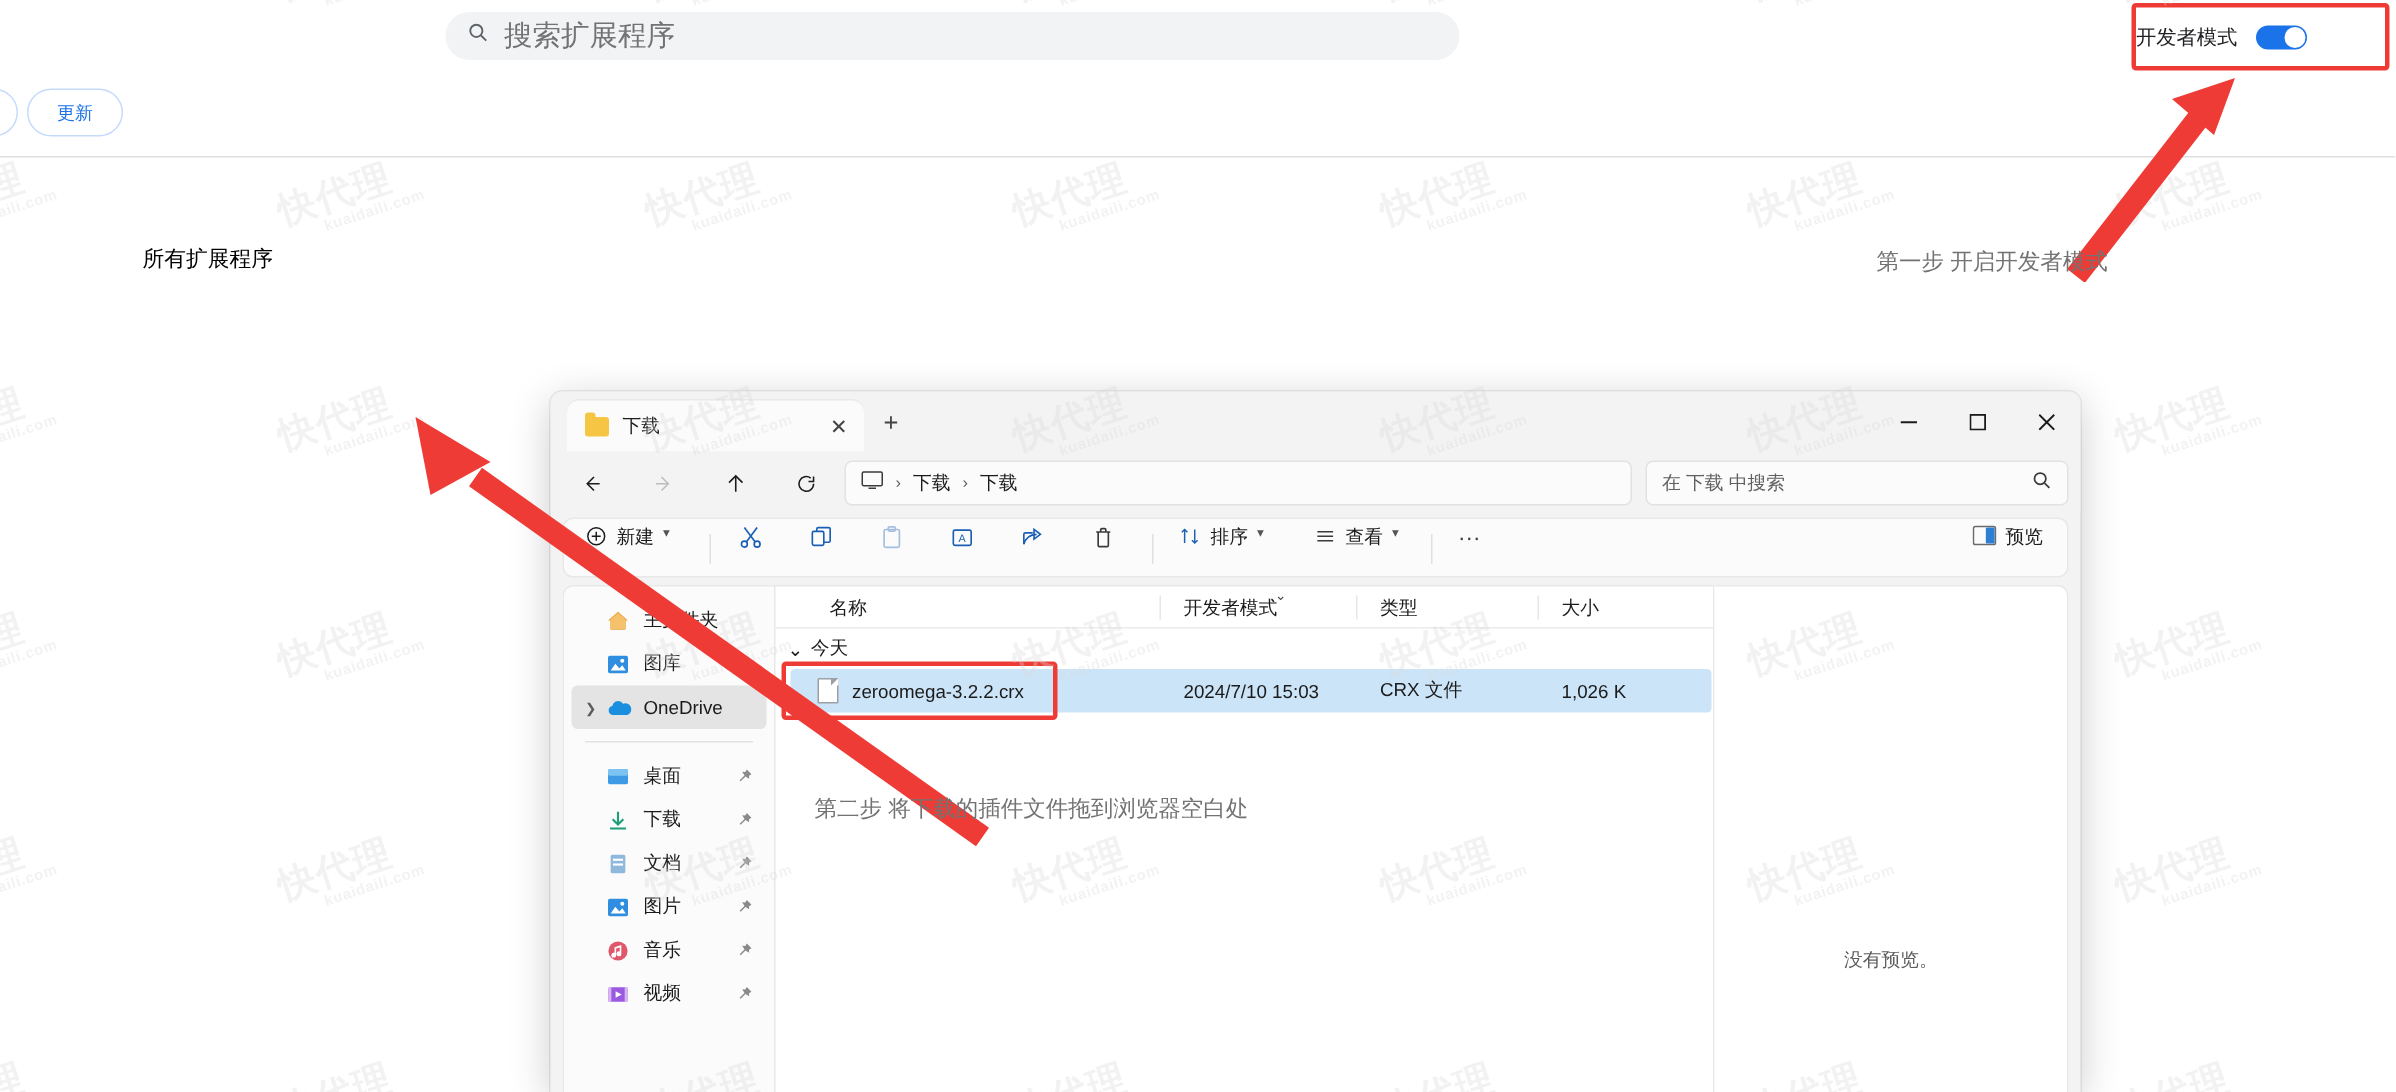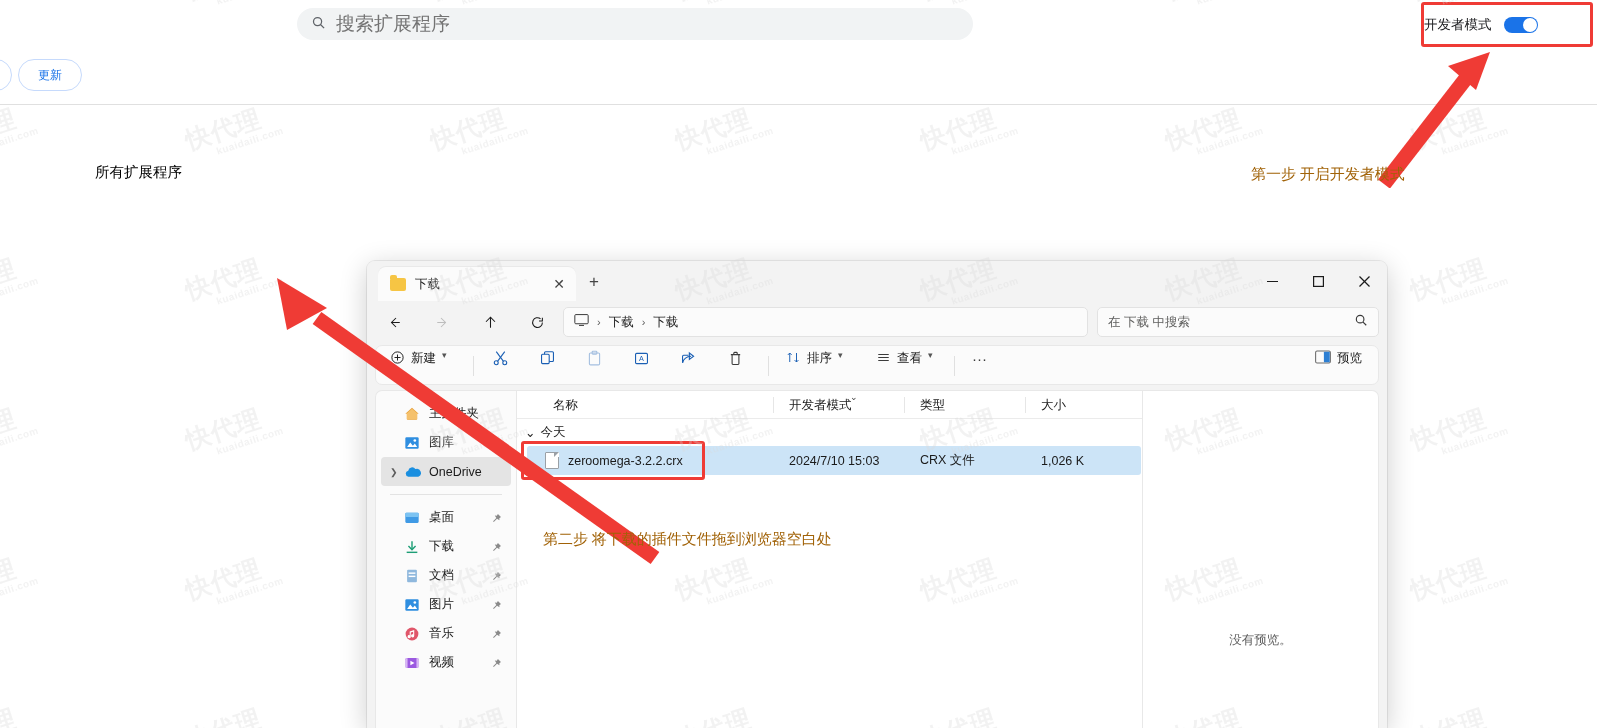--- a/index.html
+++ b/index.html
@@ -65,22 +65,22 @@
   }
   .btn-update { left: 18px; width: 64px; }
   .btn-clip { left: -28px; width: 40px; }
 
   .all-ext-title {
     position: absolute; left: 95px; top: 163px; font-size: 14.5px; color: #000000;
   }
 
   
   .anno-text {
-    position: absolute; color: #a16207; font-size: 15px; white-space: nowrap; z-index: 45;
-    font-family: Liberation Serif, serif;
+    position: absolute; color: #737373; font-size: 15px; white-space: nowrap; z-index: 45;
+    font-family: Liberation Sans, sans-serif;
   }
   .anno-step1 { left: 1251px; top: 165px; }
   .anno-step2 { left: 543px; top: 530px; z-index: 46; }
   .arrow-svg { position: absolute; z-index: 44; pointer-events: none; }
 
   
   .explorer {
     position: absolute; left: 367px; top: 261px; width: 1020px; height: 467px;
     background: #f3f3f3; border-radius: 8px 8px 0 0; z-index: 20;
     box-shadow: 0 6px 28px rgba(0,0,0,.20), 0 0 0 1px rgba(0,0,0,.07);

